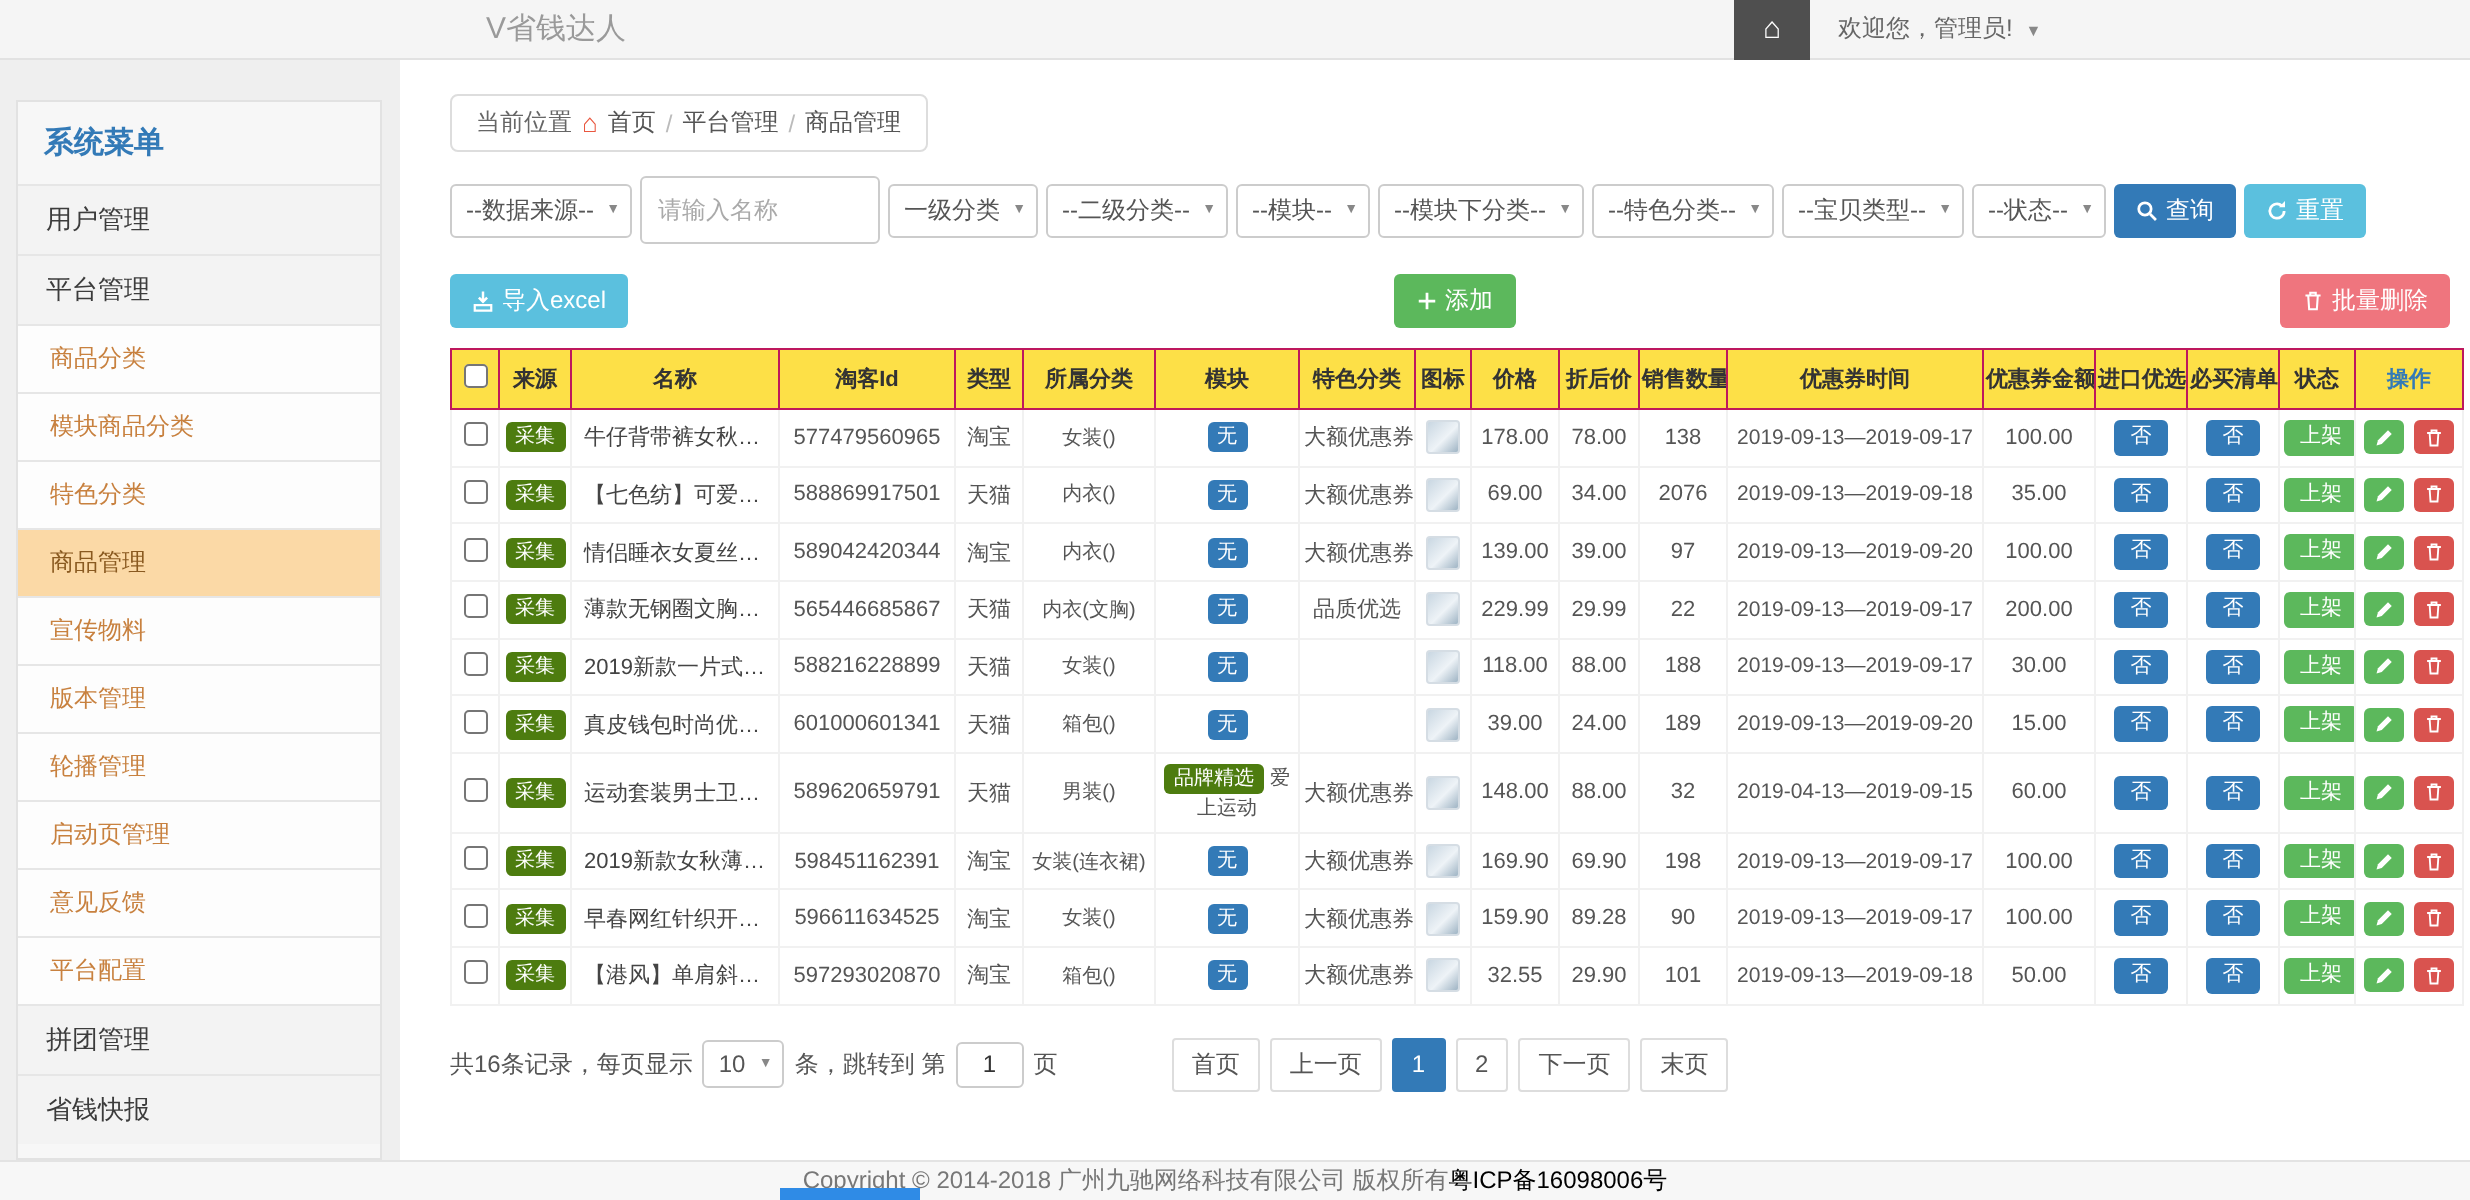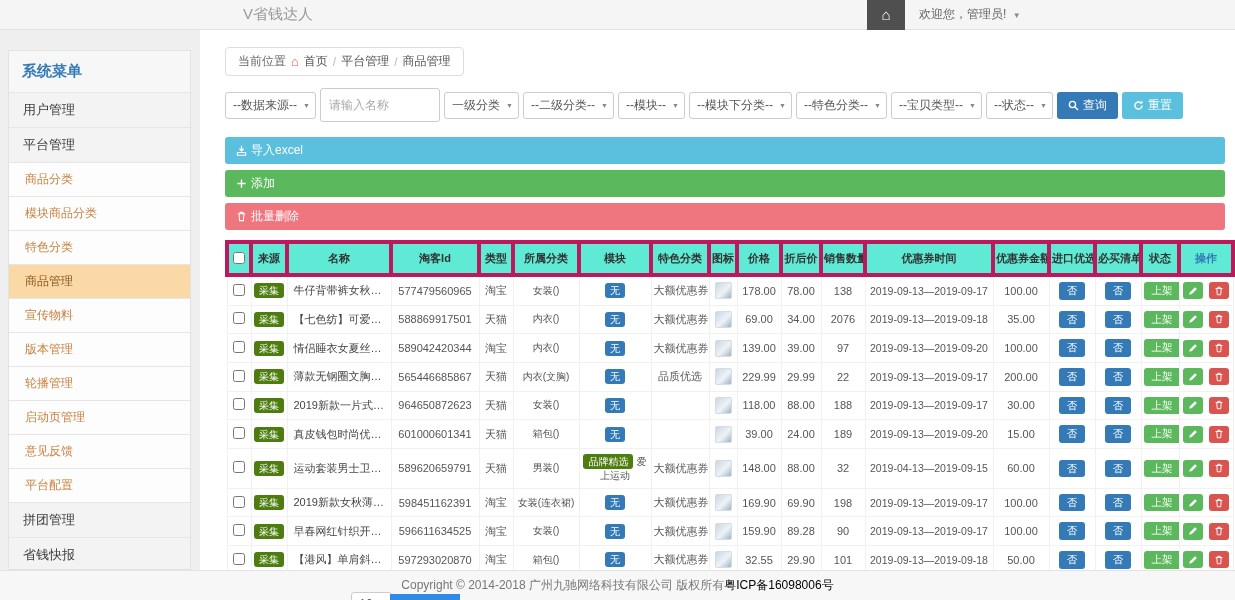--- a/index.html
+++ b/index.html
@@ -83,27 +83,27 @@
     height: 27px; padding: 0 11px; display: inline-flex; align-items: center;
     gap: 4px; cursor: pointer; white-space: nowrap;
     font-family: "Liberation Sans", "DejaVu Sans", sans-serif;
   }
   .btn-primary { background: #337ab7; }
   .btn-info { background: #5bc0de; }
   .btn-success { background: #5cb85c; }
   .btn-danger-light { background: #ef757e; }
 
   
-  .toolbar { display: flex; justify-content: space-between; gap: 6px; margin-top: 15px; flex-direction: column; }
+  .toolbar { display: flex; justify-content: space-between; gap: 6px; margin-top: 15px; }
 
   
   table { width: 100%; border-collapse: collapse; table-layout: fixed; margin-top: 10px; }
   th {
-    border: 4px solid #be185d; padding: 7px 1px; font-size: 11px; font-weight: bold;
-    color: #333; text-align: center; white-space: nowrap; overflow: hidden; background: #5eead4;
+    border: 1px solid #be185d; padding: 7px 1px; font-size: 11px; font-weight: bold;
+    color: #333; text-align: center; white-space: nowrap; overflow: hidden; background: #fde047;
   }
   th:last-of-type { color: #337ab7; }
   td {
     border: 1px solid #f1f1f1; padding: 5px 2px; font-size: 11px; color: #555;
     text-align: center; white-space: nowrap; overflow: hidden; background: #fff;
   }
   td.cell-name { text-align: left; padding-left: 6px; text-overflow: ellipsis; color: #444; }
   td.cell-cat { font-size: 10px; }
   td.cell-time { font-size: 10.5px; }
   td.cell-module { white-space: normal; }
@@ -148,21 +148,21 @@
   }
   .pager-btn {
     border: 1px solid #ddd; background: #fff; border-radius: 2px;
     padding: 4px 9px; font-size: 12px; color: #555; cursor: pointer;
     font-family: "Liberation Sans", "DejaVu Sans", sans-serif;
   }
   .pager-btn.active { background: #337ab7; border-color: #337ab7; color: #fff; }
 
   
   footer {
-    height: 30px; flex-shrink: 0; background: #f7f7f7; border-top: 1px solid #e3e3e3;
+    height: 20px; flex-shrink: 0; background: #f7f7f7; border-top: 1px solid #e3e3e3;
     display: flex; align-items: center; justify-content: center;
     font-size: 12px; color: #777; gap: 0;
   }
   footer .icp { color: #000000; cursor: pointer; }
   .bottom-strip { position: absolute; left: 390px; bottom: 0; width: 70px; height: 6px; background: #2f8be6; }
 
   svg { display: block; }
 </style>
 </head>
 <body>
@@ -524,21 +524,21 @@
                   <path d="M2.5 4h11M6 4V2h4v2M4.5 4l.7 10h5.6l.7-10" fill="none" stroke="#fff" stroke-width="1.5"></path>
                 </svg>
               </button>
             </td>
           </tr>
 
           <tr>
             <td><input type="checkbox" style=""></td>
             <td><span class="badge badge-orange">采集</span></td>
             <td class="cell-name">2019新款一片式系...</td>
-            <td>964650872623</td>
+            <td>588216228899</td>
             <td>天猫</td>
             <td class="cell-cat">女装()</td>
             <td class="cell-module">
               <span class="badge badge-blue">无</span>
               
               
             </td>
             <td></td>
             <td><span class="thumb"></span></td>
             <td>118.00</td>

